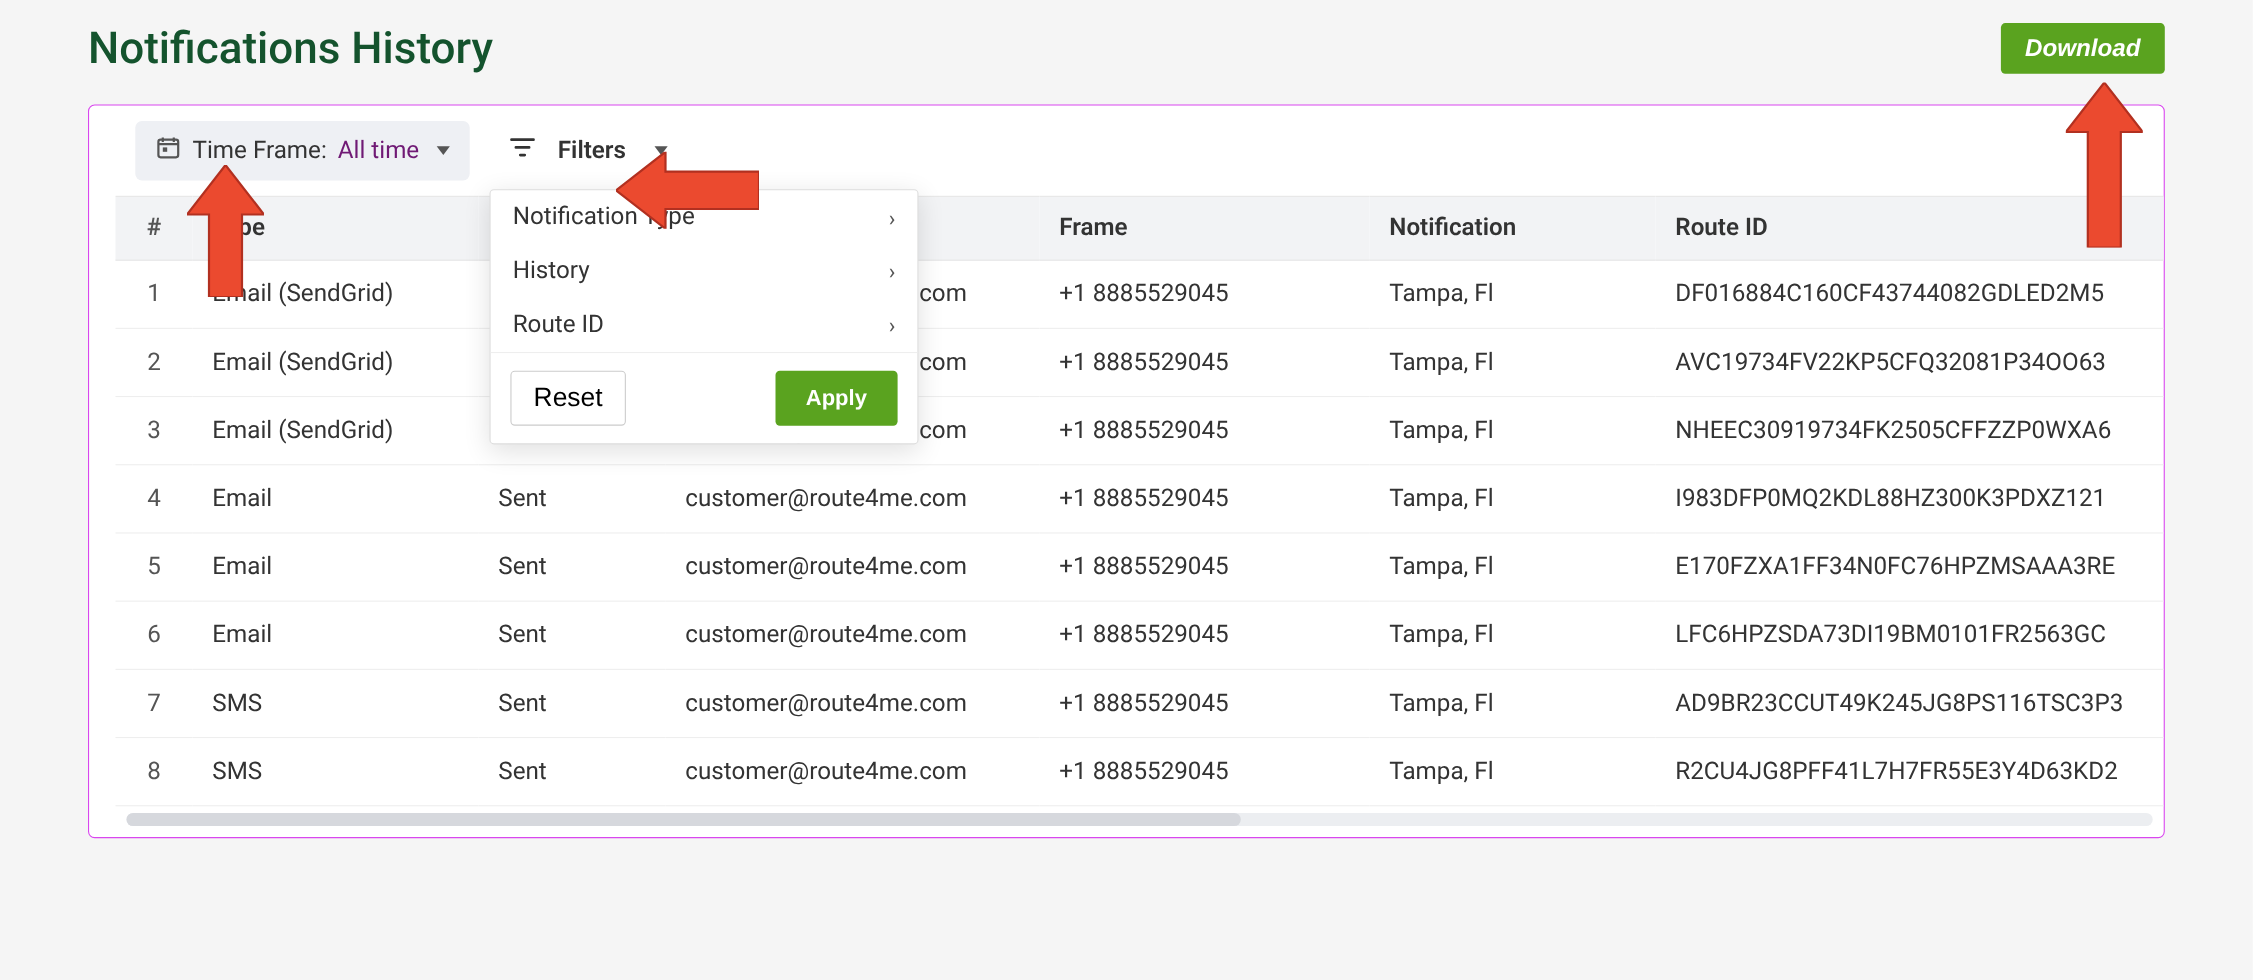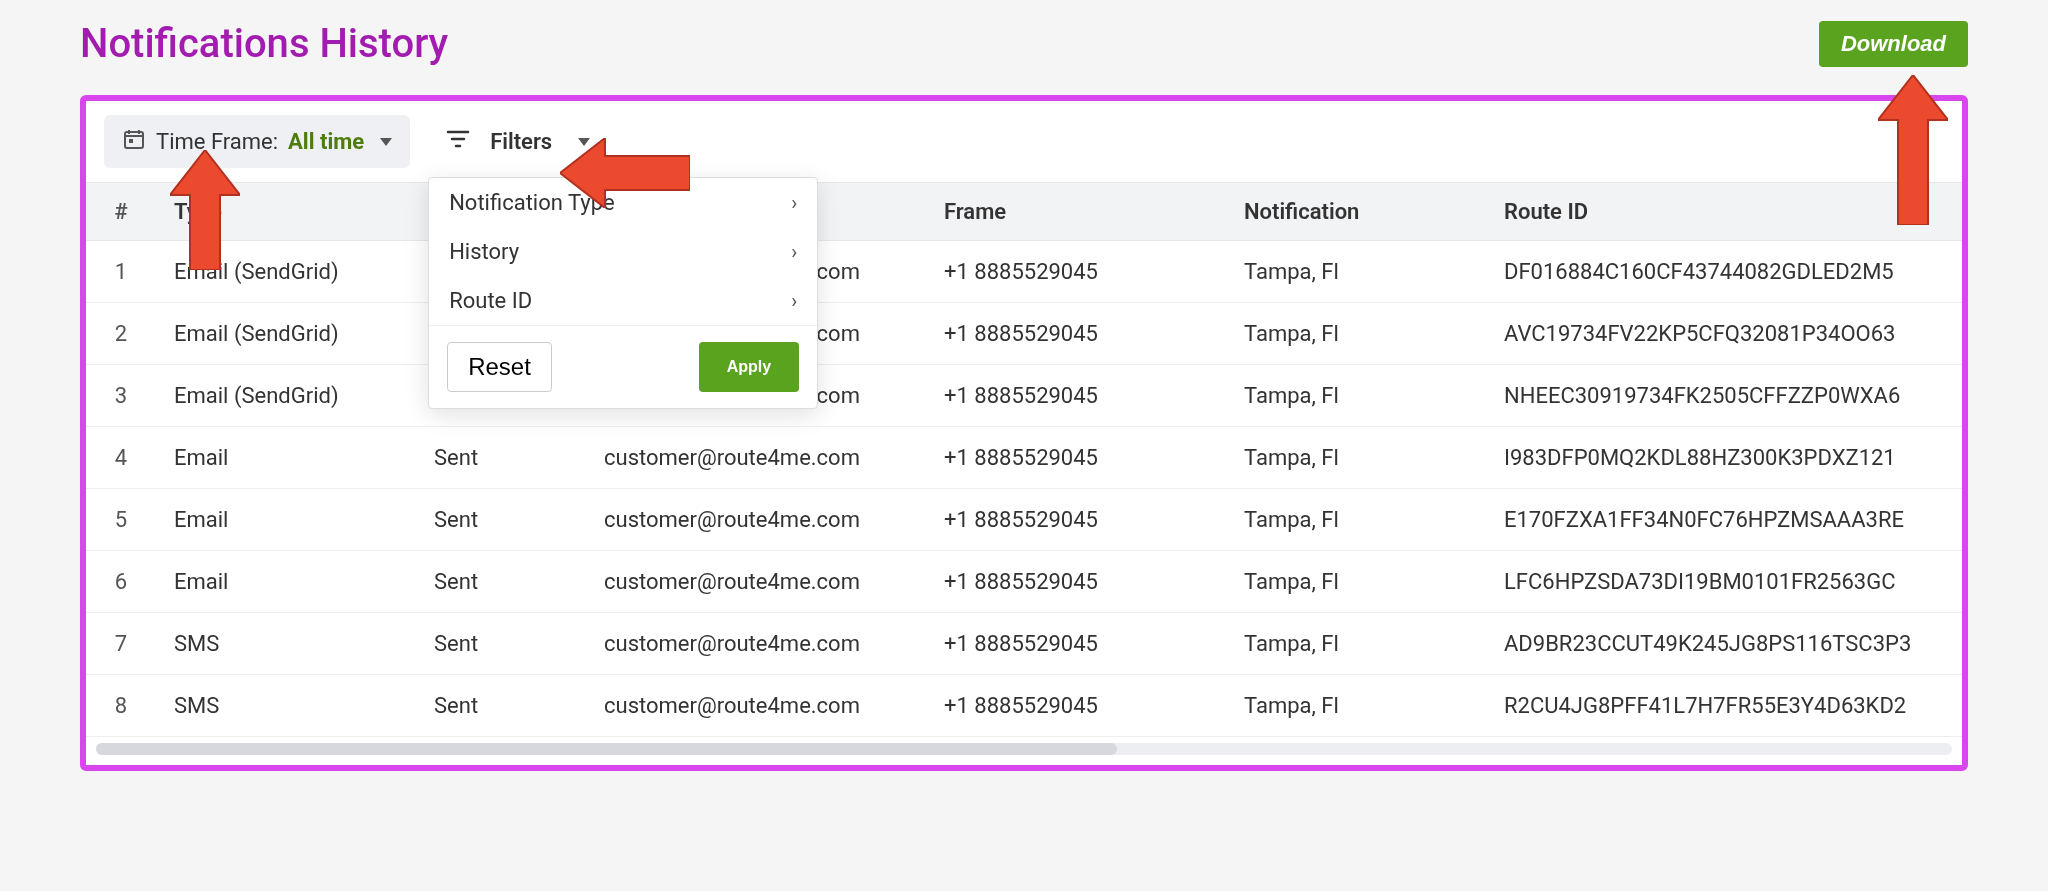--- a/index.html
+++ b/index.html
@@ -18,58 +18,59 @@
   }
   .header-row {
     display: flex;
     align-items: center;
     justify-content: space-between;
     margin-bottom: 28px;
   }
   h1 {
     font-size: 40px;
     font-weight: 500;
-    color: #a21caf;
+    color: #14532d;
   }
   .download-btn {
     background: #5aa31f;
     color: #fff;
     border: none;
     border-radius: 4px;
     padding: 10px 22px;
     font-size: 22px;
     font-weight: 600;
     cursor: pointer;
     font-style: italic;
   }
   .panel {
     background: #fff;
-    border: 6px solid #d946ef;
+    border: 1px solid #d946ef;
     border-radius: 6px;
     overflow: visible;
     position: relative;
+    padding-left: 24px;
   }
   .toolbar {
     display: flex;
     align-items: center;
     padding: 14px 18px;
     gap: 18px;
   }
   .chip {
     display: inline-flex;
     align-items: center;
     gap: 10px;
     background: #eef0f4;
     border-radius: 6px;
     padding: 12px 18px;
     font-size: 22px;
     color: #333;
     cursor: pointer;
   }
-  .chip .value { color: #4d7c0f; font-weight: 700; }
+  .chip .value { color: #701a75; font-weight: 400; }
   .chip svg, .chip .caret { flex: none; }
   .caret {
     width: 0; height: 0;
     border-left: 6px solid transparent;
     border-right: 6px solid transparent;
     border-top: 8px solid #555;
     margin-left: 6px;
   }
   .filters-chip { background: transparent; font-weight: 600; gap: 20px; }
   .filterbar-wrap { position: relative; display: inline-block; }
@@ -110,21 +111,21 @@
     padding: 10px 20px;
     font-size: 24px;
     cursor: pointer;
   }
   .btn-apply {
     background: #5aa31f;
     color: #fff;
     border: none;
     border-radius: 4px;
     padding: 10px 28px;
-    font-size: 16px;
+    font-size: 20px;
     font-weight: 600;
     cursor: pointer;
   }
   table {
     width: 100%;
     border-collapse: collapse;
   }
   thead th {
     background: #f2f3f5;
     text-align: left;

